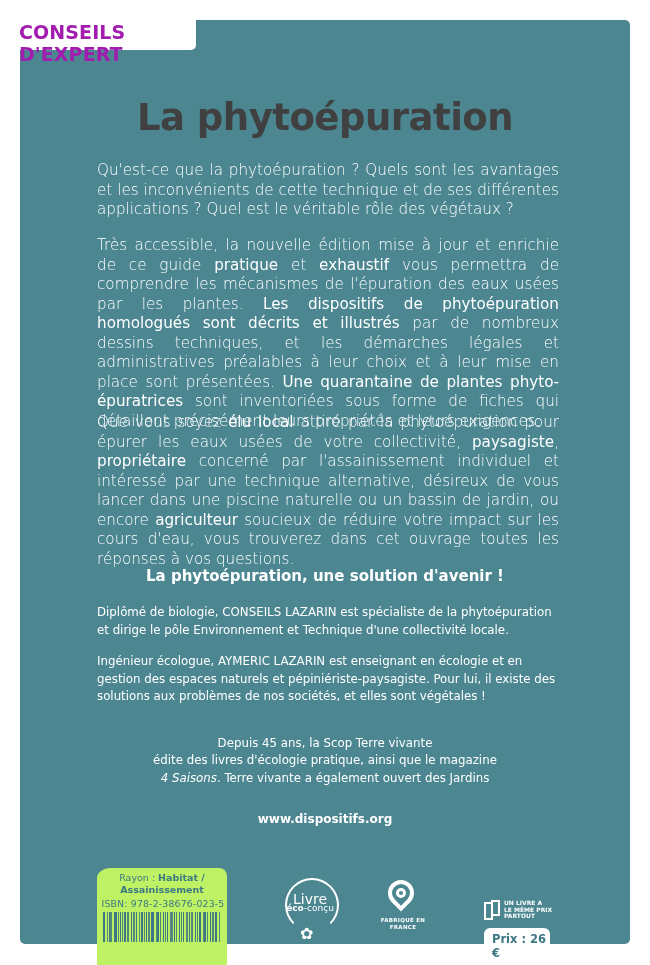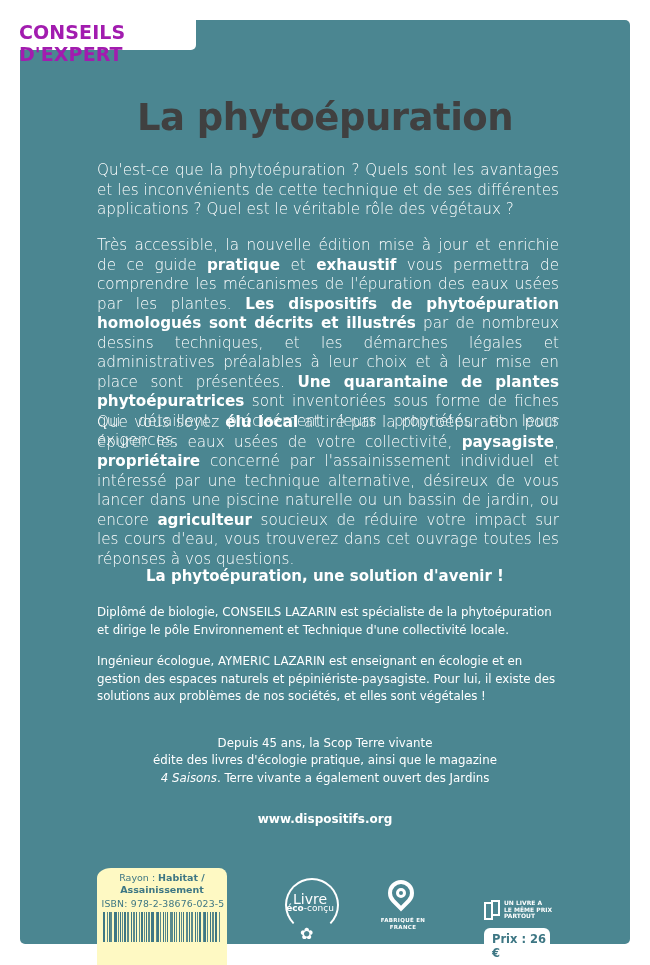--- a/index.html
+++ b/index.html
@@ -3,32 +3,32 @@
 <meta charset="utf-8">
 <style>
   html,body{margin:0;padding:0;background:#ffffff;}
   body{width:650px;height:965px;position:relative;overflow:hidden;font-family:"DejaVu Sans",sans-serif;}
   .panel{position:absolute;left:20px;top:20px;width:610px;height:924px;background:#4b8691;border-radius:5px;}
   .tab-notch{position:absolute;left:0;top:0;width:196px;height:50px;background:#ffffff;border-bottom-right-radius:5px;}
   .series{position:absolute;left:19px;top:21px;font-family:"DejaVu Sans",sans-serif;font-weight:bold;font-size:19px;color:#a21caf;letter-spacing:0.1px;}
   .title{position:absolute;left:0;top:96px;width:650px;text-align:center;color:#404040;font-weight:bold;font-size:37px;letter-spacing:-0.5px;font-family:"DejaVu Sans",sans-serif;}
   .body{position:absolute;left:97px;width:462px;color:#ffffff;font-size:15.2px;line-height:19.5px;font-family:"DejaVu Sans",sans-serif;font-weight:300;}
   .body p{margin:0;text-align:justify;}
-  .body b{font-weight:bold;}
+  .body b{font-weight:normal;}
   .p1{top:161px;}
   .p2{top:236px;}
   .p3{top:413px;}
   .tagline{position:absolute;left:0;top:567px;width:650px;text-align:center;color:#ffffff;font-weight:bold;font-size:15px;font-family:"DejaVu Sans",sans-serif;}
   .bio{position:absolute;left:97px;width:470px;color:#ffffff;font-size:11.8px;line-height:17.5px;font-family:"DejaVu Sans",sans-serif;}
   .bio1{top:604px;}
   .bio2{top:653px;}
   .publisher{position:absolute;left:0;top:735px;width:650px;text-align:center;color:#ffffff;font-size:11.8px;line-height:17.3px;font-family:"DejaVu Sans",sans-serif;}
   .publisher i{font-style:italic;}
   .url{position:absolute;left:0;top:812px;width:650px;text-align:center;color:#ffffff;font-weight:bold;font-size:12px;font-family:"DejaVu Sans",sans-serif;}
-  .barcode-label{position:absolute;left:97px;top:868px;width:130px;height:97px;background:#fef9c3;border-top-left-radius:14px 10px;border-top-right-radius:8px;}
+  .barcode-label{position:absolute;left:97px;top:868px;width:130px;height:97px;background:#bef264;border-top-left-radius:14px 10px;border-top-right-radius:8px;}
   .barcode-label .rayon{position:absolute;left:0;top:4px;width:130px;text-align:center;font-size:9.5px;line-height:12px;color:#3e7784;}
   .barcode-label .rayon b{font-weight:bold;}
   .barcode-label .isbn{position:absolute;left:4px;top:30px;width:124px;text-align:center;font-size:9.3px;color:#3e7784;letter-spacing:0.2px;}
   .barcode{position:absolute;left:6px;top:44px;width:118px;height:30px;display:flex;gap:0;}
   .barcode span{display:block;height:100%;background:#3e7784;}
   .eco{position:absolute;left:282px;top:870px;width:56px;height:72px;}
   .eco .ring{position:absolute;left:3px;top:8px;width:50px;height:50px;border:2px solid #ffffff;border-radius:50%;border-bottom-color:transparent;}
   .eco .t1{position:absolute;left:0;top:21px;width:56px;text-align:center;font-size:14px;color:#fff;}
   .eco .t2{position:absolute;left:0;top:33px;width:56px;text-align:center;font-size:9px;color:#fff;}
   .eco .t2 b{font-weight:bold;}

